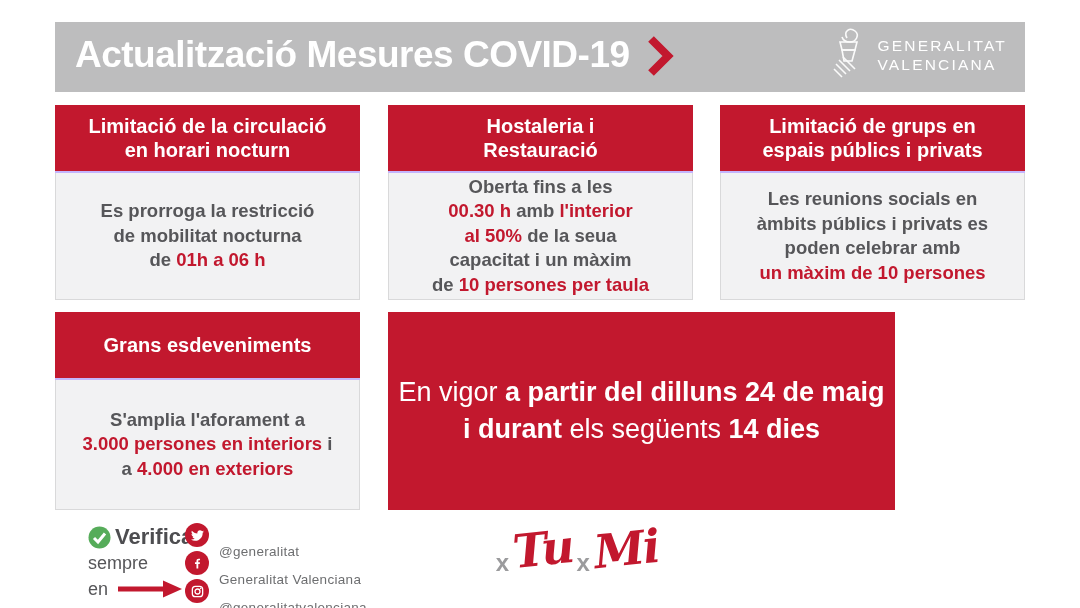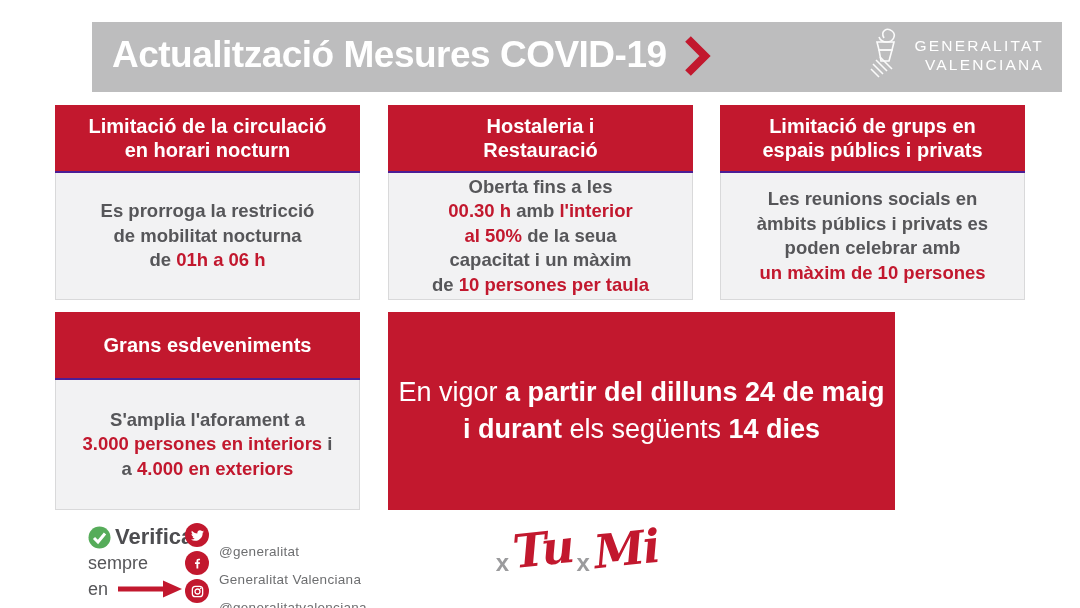--- a/index.html
+++ b/index.html
@@ -6,41 +6,41 @@
   html, body { background: #ffffff; }
   body { font-family: "Liberation Sans", sans-serif; }
   .canvas {
     position: relative; width: 1080px; height: 608px;
     background: #ffffff; overflow: hidden;
   }
 
   
   .banner {
     position: absolute; left: 55px; top: 22px; width: 970px; height: 70px;
-    background: #bdbdbe; display: flex; align-items: center; padding: 0 18px 4px 20px; margin-left: 37px;
+    background: #bdbdbe; display: flex; align-items: center; padding: 0 18px 4px 20px;
   }
   .banner h1 {
     color: #ffffff; font-size: 37px; font-weight: 700; letter-spacing: -0.5px;
     white-space: nowrap;
   }
   .banner .chev { margin-left: 16px; margin-top: 2px; flex: 0 0 auto; }
-  .gva-logo { margin-left: auto; display: flex; align-items: center; gap: 8px; text-align: right; }
+  .gva-logo { margin-left: auto; display: flex; align-items: center; gap: 8px; }
   .gva-logo .emblem { flex: 0 0 auto; }
   .gva-logo .logo-text { display: flex; flex-direction: column; }
   .gva-logo .logo-text span {
     color: #ffffff; font-size: 15.5px; font-weight: 400; letter-spacing: 2.2px;
     line-height: 19px; white-space: nowrap;
   }
 
   
   .card { position: absolute; }
   .card .card-header {
     height: 68px; background: #c2182e; color: #ffffff;
     display: flex; flex-direction: column; align-items: center; justify-content: center;
-    text-align: center; border-bottom: 2px solid #4c1d95;
+    text-align: center; border-bottom: 2px solid #c4b5fd;
   }
   .card .card-header span { font-size: 20px; font-weight: 700; line-height: 24px; }
   .card .card-body {
     background: #f2f2f3; border: 1px solid #d9d9da; border-top: none;
     display: flex; align-items: center; justify-content: center; text-align: center;
   }
   .card .card-body p { font-size: 18.5px; font-weight: 700; line-height: 24.5px; color: #565659; }
   .card .card-body .red { color: #c2182e; }
   .card1 { left: 55px;  top: 105px; width: 305px; height: 195px; }
   .card2 { left: 388px; top: 105px; width: 305px; height: 195px; }

